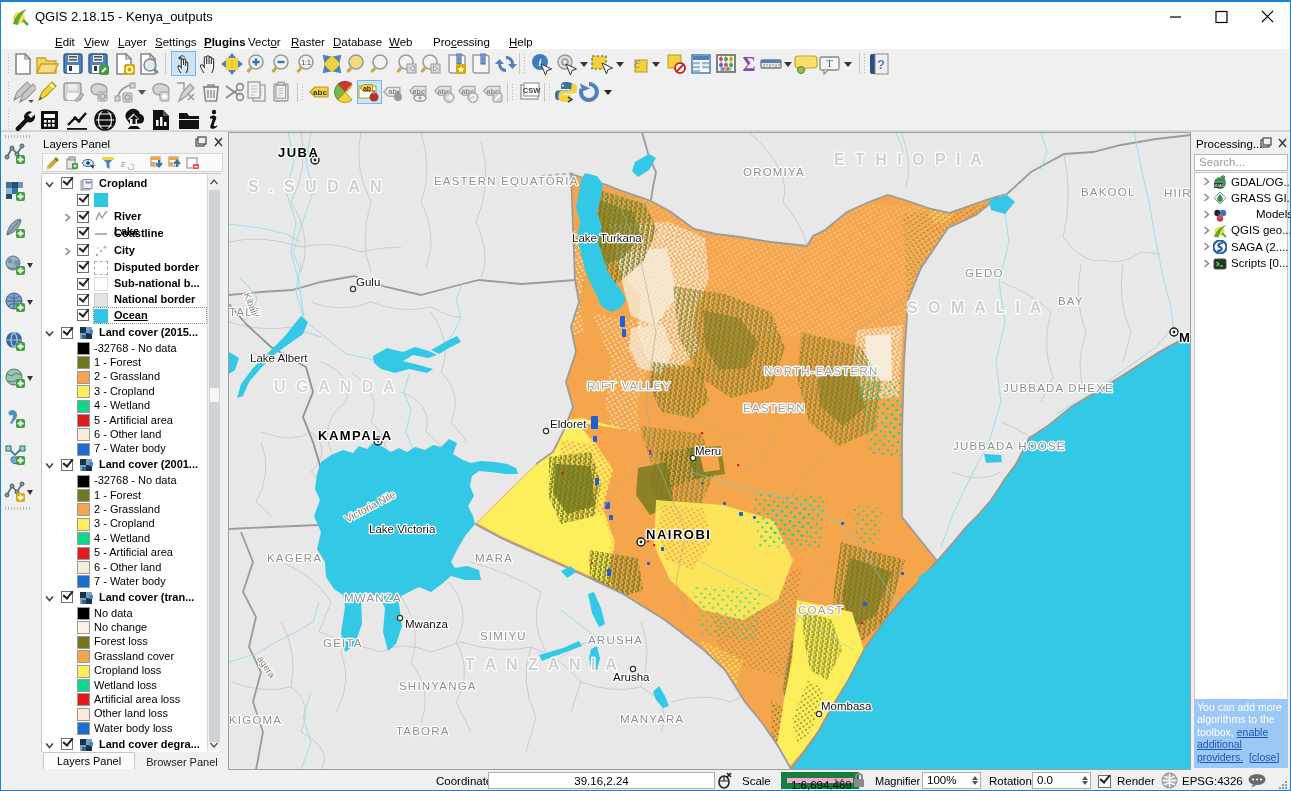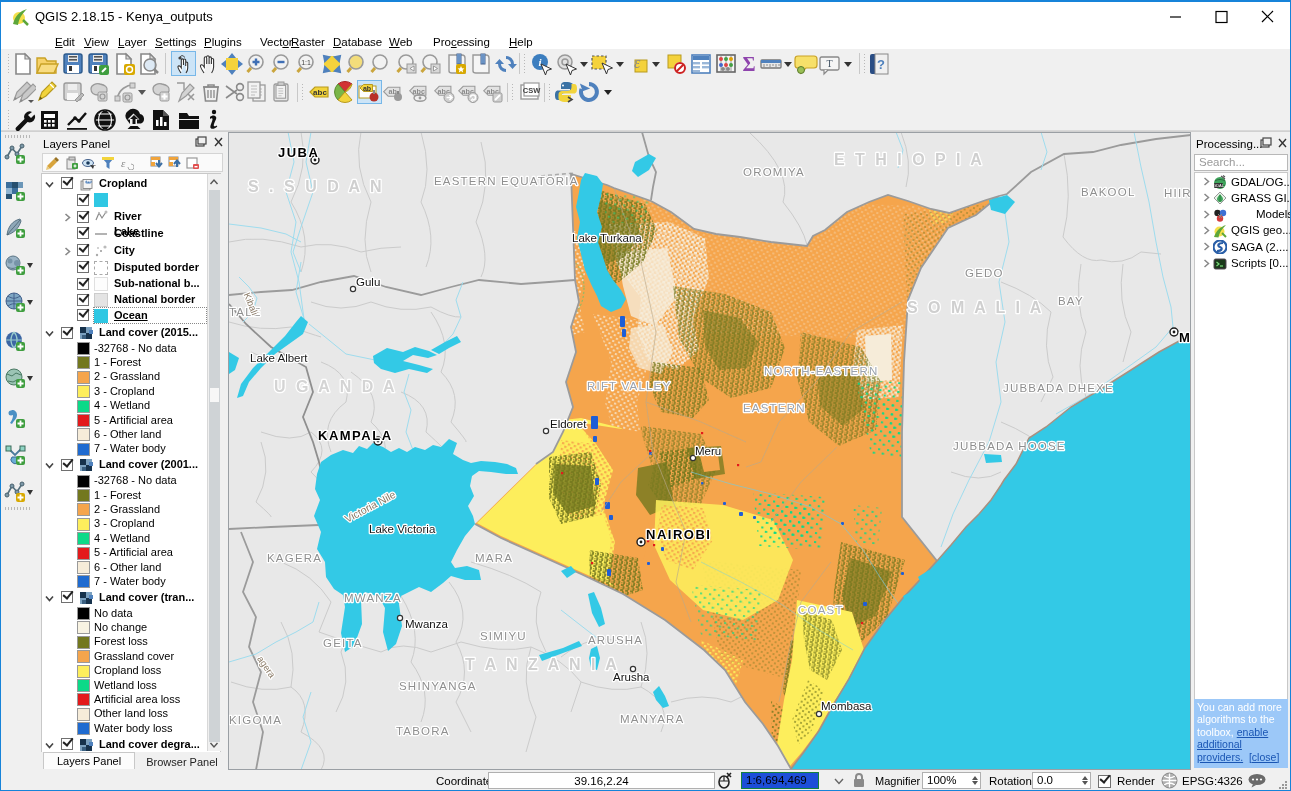--- a/index.html
+++ b/index.html
@@ -33,22 +33,22 @@
   <path d="M96 4 L107 15 M107 4 L96 15" stroke="#000" stroke-width="1.2"></path>
  </svg>
 </div>
 
 <div class="abs" style="left:0;top:30px;width:1289px;height:17px;background:#ffffff;"></div>
 <div class="menu" style="left:8px;margin-top:14px;">Pro<u>j</u>ect</div>
 <div class="menu" style="left:54px;"><u>E</u>dit</div>
 <div class="menu" style="left:83px;"><u>V</u>iew</div>
 <div class="menu" style="left:117px;"><u>L</u>ayer</div>
 <div class="menu" style="left:154px;"><u>S</u>ettings</div>
-<div class="menu" style="left:203px;"><u>P</u>lugins</div>
-<div class="menu" style="left:247px;margin-left:12px;">Vect<u>o</u>r</div>
+<div class="menu" style="left:203px;font-weight:bold;"><u>P</u>lugins</div>
+<div class="menu" style="left:247px;">Vect<u>o</u>r</div>
 <div class="menu" style="left:290px;"><u>R</u>aster</div>
 <div class="menu" style="left:332px;"><u>D</u>atabase</div>
 <div class="menu" style="left:388px;"><u>W</u>eb</div>
 <div class="menu" style="left:432px;">Pro<u>c</u>essing</div>
 <div class="menu" style="left:508px;"><u>H</u>elp</div>
 <div class="abs" style="left:0;top:47px;width:1289px;height:82px;background:#f0f0f0;border-bottom:1px solid #d8d8d8;"></div>
 <div class="grip" style="left:6px;top:52px;height:20px;"></div>
 <svg class="abs" style="left:10px;top:50px" width="24" height="24" viewBox="0 0 24 24">
     <path d="M5 2 h9 l5 5 v15 h-14 z" fill="#fff" stroke="#888" stroke-width="1.6"></path>
     <path d="M14 2 l5 5 h-5 z" fill="#ddd" stroke="#888" stroke-width="1.2"></path>
@@ -825,21 +825,21 @@
 <div class="abs" style="left:1193px;top:697px;width:94px;height:69px;background:#9cc8f8;font-size:10.5px;color:#ffffff;line-height:12.4px;padding:2px 0 6px 3px;">You can add more algorithms to the toolbox, <span style="color:#1a56b4;text-decoration:underline;">enable additional providers.</span>&nbsp;&nbsp;<span style="color:#1a56b4;text-decoration:underline;">[close]</span></div>
 <div class="abs" style="left:0;top:768px;width:1289px;height:21px;background:#f0f0f0;"></div>
 <div class="abs lbl" style="left:435px;top:773px;">Coordinate</div>
 <div class="abs" style="left:487px;top:770px;width:227px;height:17px;background:#fff;border:1px solid #b0b0b0;font-size:11.5px;text-align:center;padding-top:2px;">39.16,2.24</div>
 <svg class="abs" style="left:716px;top:770px" width="15" height="17" viewBox="0 0 15 17">
     <ellipse cx="7" cy="10" rx="5" ry="6" fill="none" stroke="#222" stroke-width="1.6"></ellipse>
     <path d="M7 4 v5 M2.5 9 h9" stroke="#222" stroke-width="1.2"></path>
     <path d="M10 1 l4 4 m-4 0 l4 -4" stroke="#222" stroke-width="1.6"></path>
   </svg>
 <div class="abs lbl" style="left:741px;top:773px;">Scale</div>
-<div class="abs" style="left:740px;top:770px;width:78px;height:17px;background:#1d4ed8;border:1px solid #15803d;font-size:11.5px;padding:1px 0 0 4px;">1:6,694,469</div>
+<div class="abs" style="left:780px;top:770px;width:78px;height:17px;background:#f9a8d4;border:6px solid #15803d;font-size:11.5px;padding:1px 0 0 4px;">1:6,694,469</div>
 <svg class="abs" style="left:833px;top:776px" width="10" height="7" viewBox="0 0 10 7">
     <path d="M1 1 L5 5.5 L9 1" fill="none" stroke="#666" stroke-width="1.4"></path>
   </svg>
 <svg class="abs" style="left:851px;top:770px" width="14" height="17" viewBox="0 0 14 17">
     <rect x="2" y="7" width="10" height="8" rx="1" fill="#8a8a8a"></rect>
     <path d="M4 7 v-2 a3 3 0 0 1 6 0 v2" fill="none" stroke="#8a8a8a" stroke-width="2"></path>
   </svg>
 <div class="abs lbl" style="left:874px;top:773px;font-size:11px;">Magnifier</div>
 <div class="spin" style="left:921px;top:770px;width:59px;height:17px;padding-top:1px;">100%<span class="ar" style="top:3px;border-bottom:4px solid #555;"></span><span class="ar" style="bottom:3px;border-top:4px solid #555;"></span></div>
 <div class="abs lbl" style="left:988px;top:773px;">Rotation</div>

